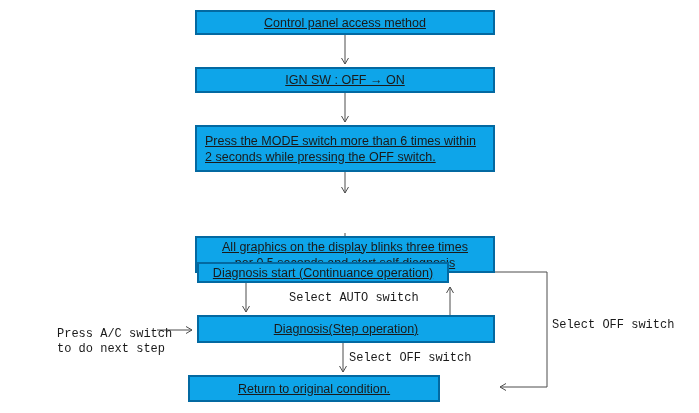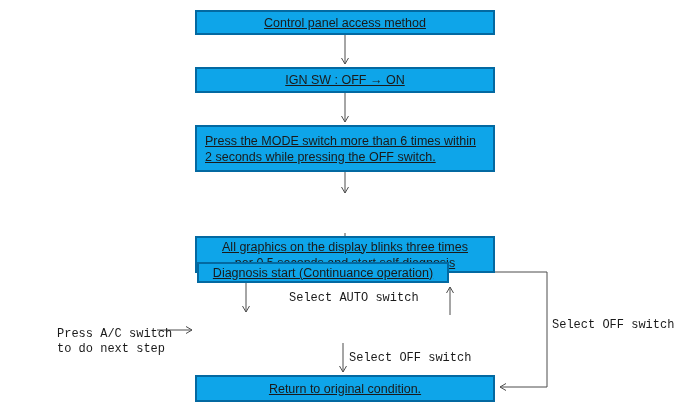--- a/index.html
+++ b/index.html
@@ -51,21 +51,21 @@
     white-space: pre-line;
     font-family: Liberation Mono, monospace;
   }
   
   .b1 { left: 195px; top: 10px;  width: 300px; height: 25px; }
   .b2 { left: 195px; top: 67px;  width: 300px; height: 26px; }
   .b3 { left: 195px; top: 125px; width: 300px; height: 47px; }
   .b4 { left: 195px; top: 196px; width: 300px; height: 37px; margin-top: 40px; }
   .b5 { left: 197px; top: 262px; width: 252px; height: 21px; }
   .b6 { left: 197px; top: 315px; width: 298px; height: 28px; }
-  .b7 { left: 195px; top: 375px; width: 300px; height: 27px; }
+  .b7 { left: 188px; top: 375px; width: 252px; height: 27px; }
   
   .lbl-select-auto       { left: 289px; top: 291px; }
   .lbl-select-off-bottom { left: 349px; top: 351px; }
   .lbl-select-off-right  { left: 552px; top: 318px; }
   .lbl-side-note         { left: 57px;  top: 312px; margin-top: 15px; }
 </style>
 </head>
 <body>
 
 <div class="canvas">
@@ -94,20 +94,21 @@
   <div class="box b2">IGN SW : OFF → ON</div>
 
   <div class="box b3 left-align">Press the MODE switch more than 6 times within
 2 seconds while pressing the OFF switch.</div>
 
   <div class="box b4">All graphics on the display blinks three times
 per 0.5 seconds and start self diagnosis</div>
 
   <div class="box b5">Diagnosis start (Continuance operation)</div>
 
+  <div class="box b6">Diagnosis(Step operation)</div>
 
   <div class="box b7">Return to original condition.</div>
 
   <span class="edge-label lbl-select-auto">Select AUTO switch</span>
 
   <span class="edge-label lbl-select-off-bottom">Select OFF switch</span>
 
   <span class="edge-label lbl-select-off-right">Select OFF switch</span>
 
   <span class="edge-label lbl-side-note">Press A/C switch

